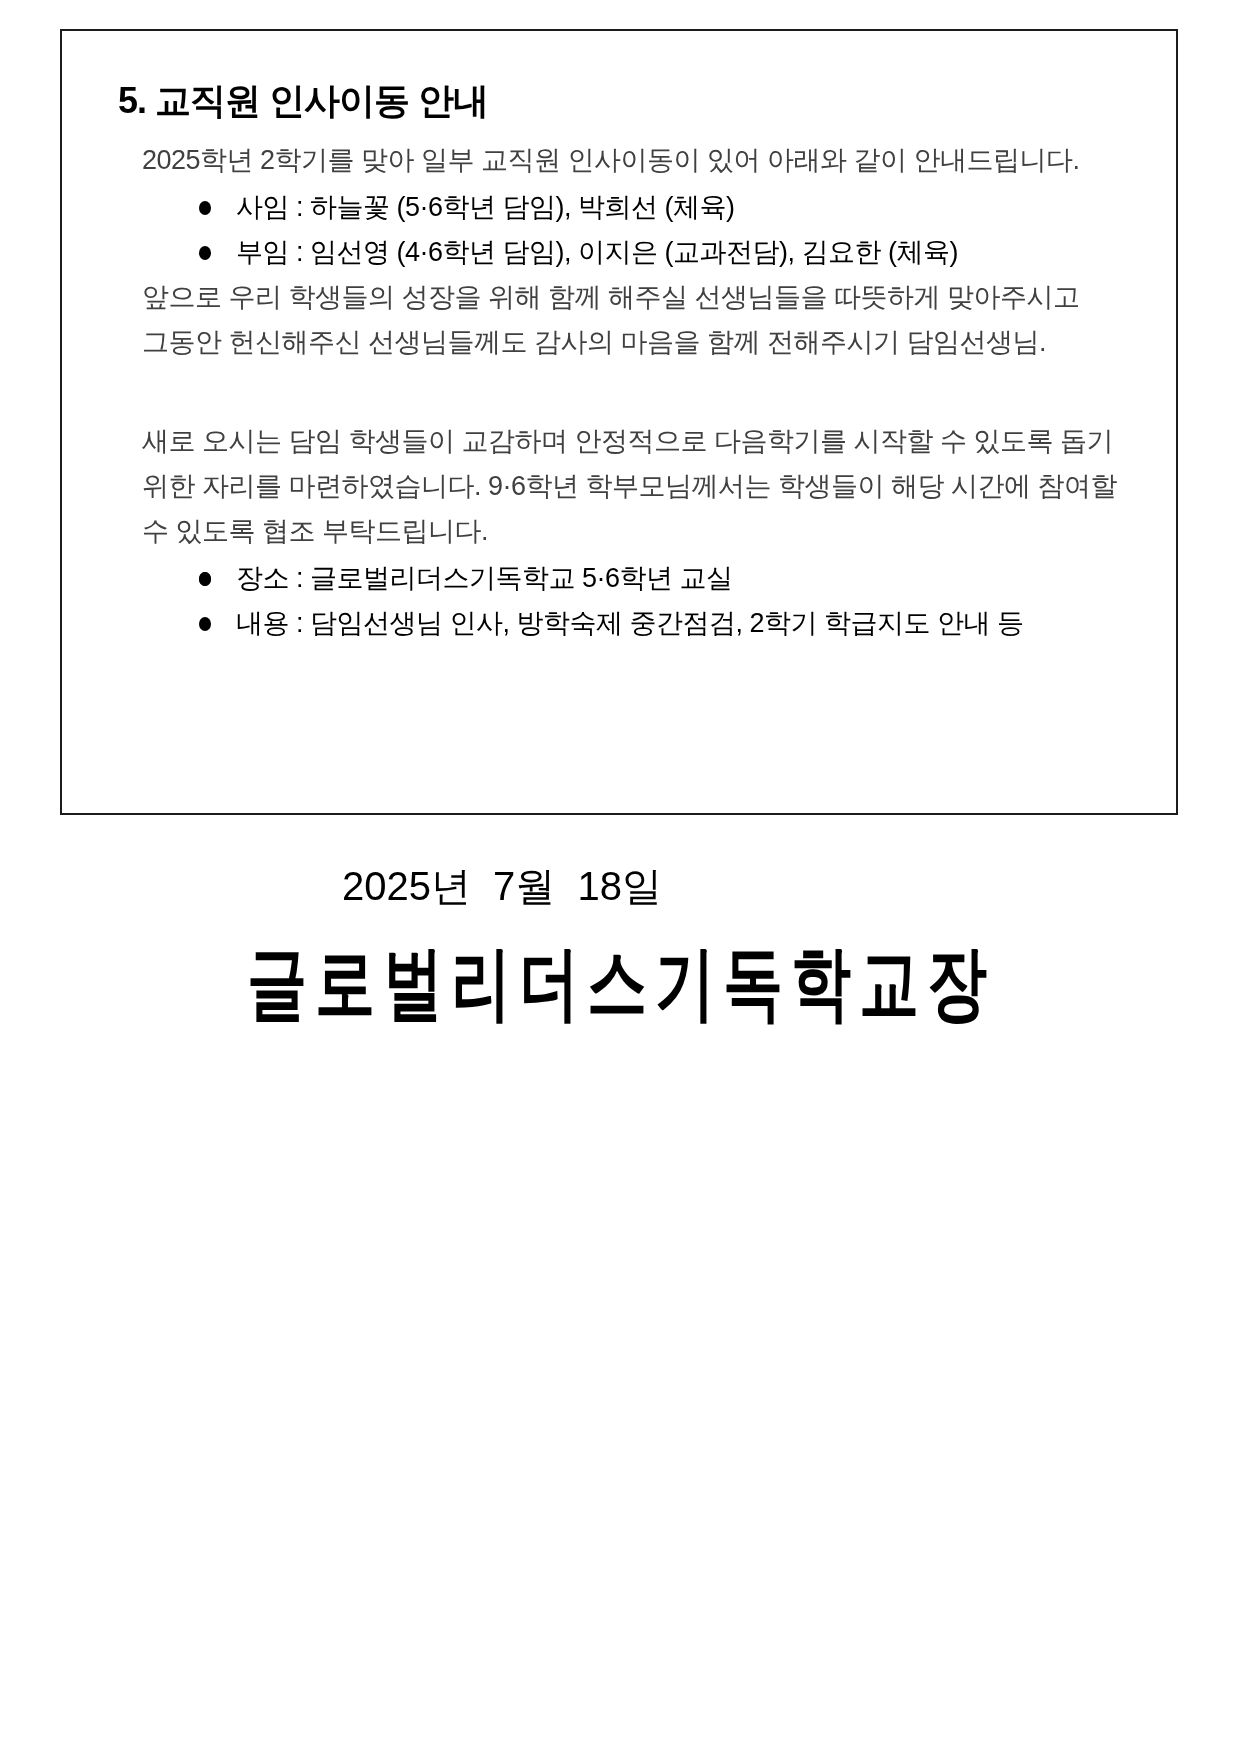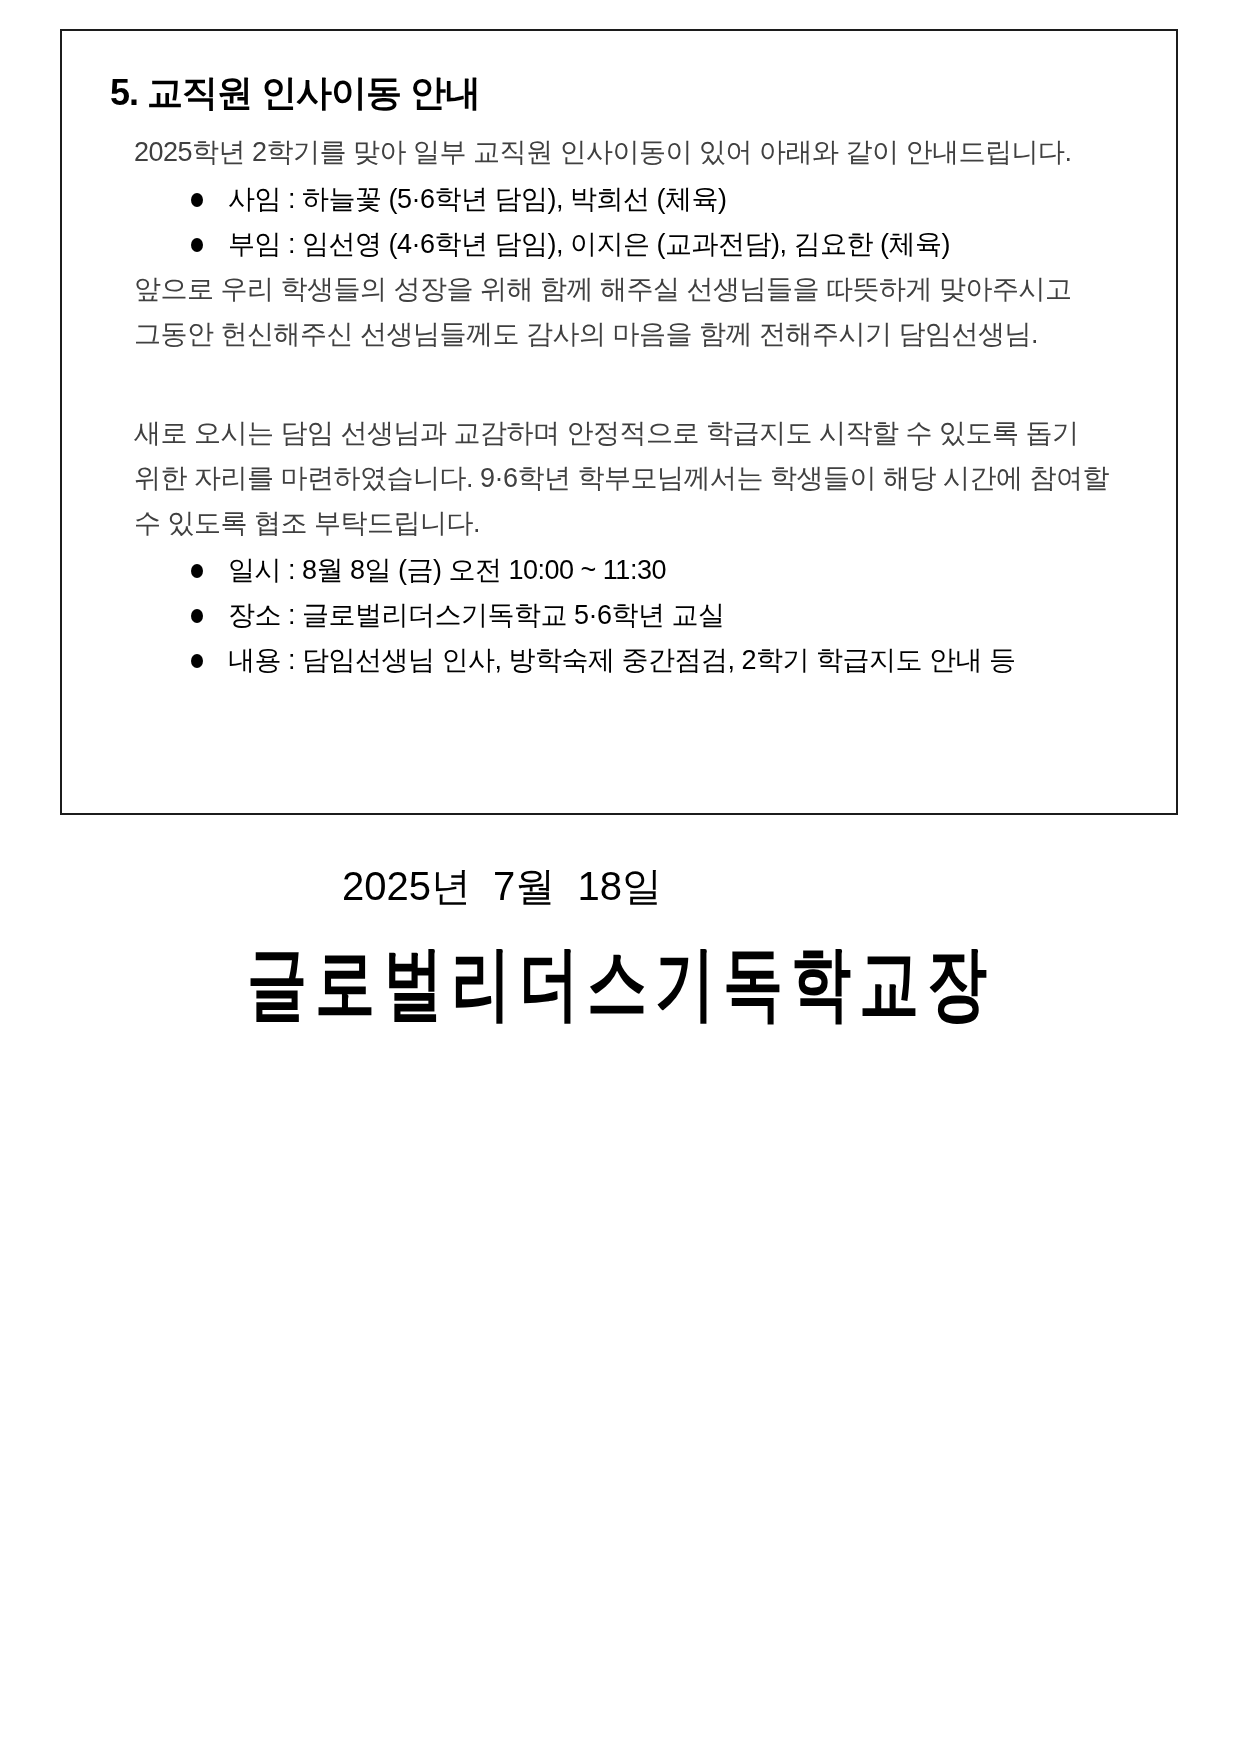--- a/index.html
+++ b/index.html
@@ -22,21 +22,21 @@
   }
   .notice-box {
     box-sizing: border-box;
     margin: 29px 0 0 60px;
     width: 1118px;
     min-height: 786px;
     border: 2px solid #1c1c1c;
     padding: 40px 44px 60px 48px;
     background: #ffffff;
   }
-  .section { margin: 0; }
+  .section { margin: 8px; }
   .section + .section { margin-top: 54px; }
   .section-heading {
     margin: 0;
     font-size: 36px;
     line-height: 44px;
     font-weight: 700;
     letter-spacing: -1px;
     color: #000000;
     white-space: nowrap;
   }
@@ -118,26 +118,26 @@
         <p class="para">
           <span class="line">앞으로 우리 학생들의 성장을 위해 함께 해주실 선생님들을 따뜻하게 맞아주시고</span>
           <span class="line">그동안 헌신해주신 선생님들께도 감사의 마음을 함께 전해주시기 담임선생님.</span>
         </p>
       </div>
     </section>
 
     <section class="section">
       <div class="sec-body">
         <p class="para">
-          <span class="line">새로 오시는 담임 선생님과 교감하며 안정적으로 학급지도 시작할 수 있도록 돕기</span>
+          <span class="line">새로 오시는 담임 학생들이 교감하며 안정적으로 다음학기를 시작할 수 있도록 돕기</span>
           <span class="line">위한 자리를 마련하였습니다. 9·6학년 학부모님께서는 학생들이 해당 시간에 참여할</span>
           <span class="line">수 있도록 협조 부탁드립니다.</span>
         </p>
         <ul class="bullets">
-          <li><span class="dot"></span><span>일시 : 8월 8일 (금) 오전 10:00 ~ 11:30</span></li>
+          <li><span class="dot"></span></li>
           <li><span class="dot"></span><span>장소 : 글로벌리더스기독학교 5·6학년 교실</span></li>
           <li><span class="dot"></span><span>내용 : 담임선생님 인사, 방학숙제 중간점검, 2학기 학급지도 안내 등</span></li>
         </ul>
       </div>
     </section>
 
   </div>
 
   <div class="issue-date">2025년  7월  18일</div>
 

